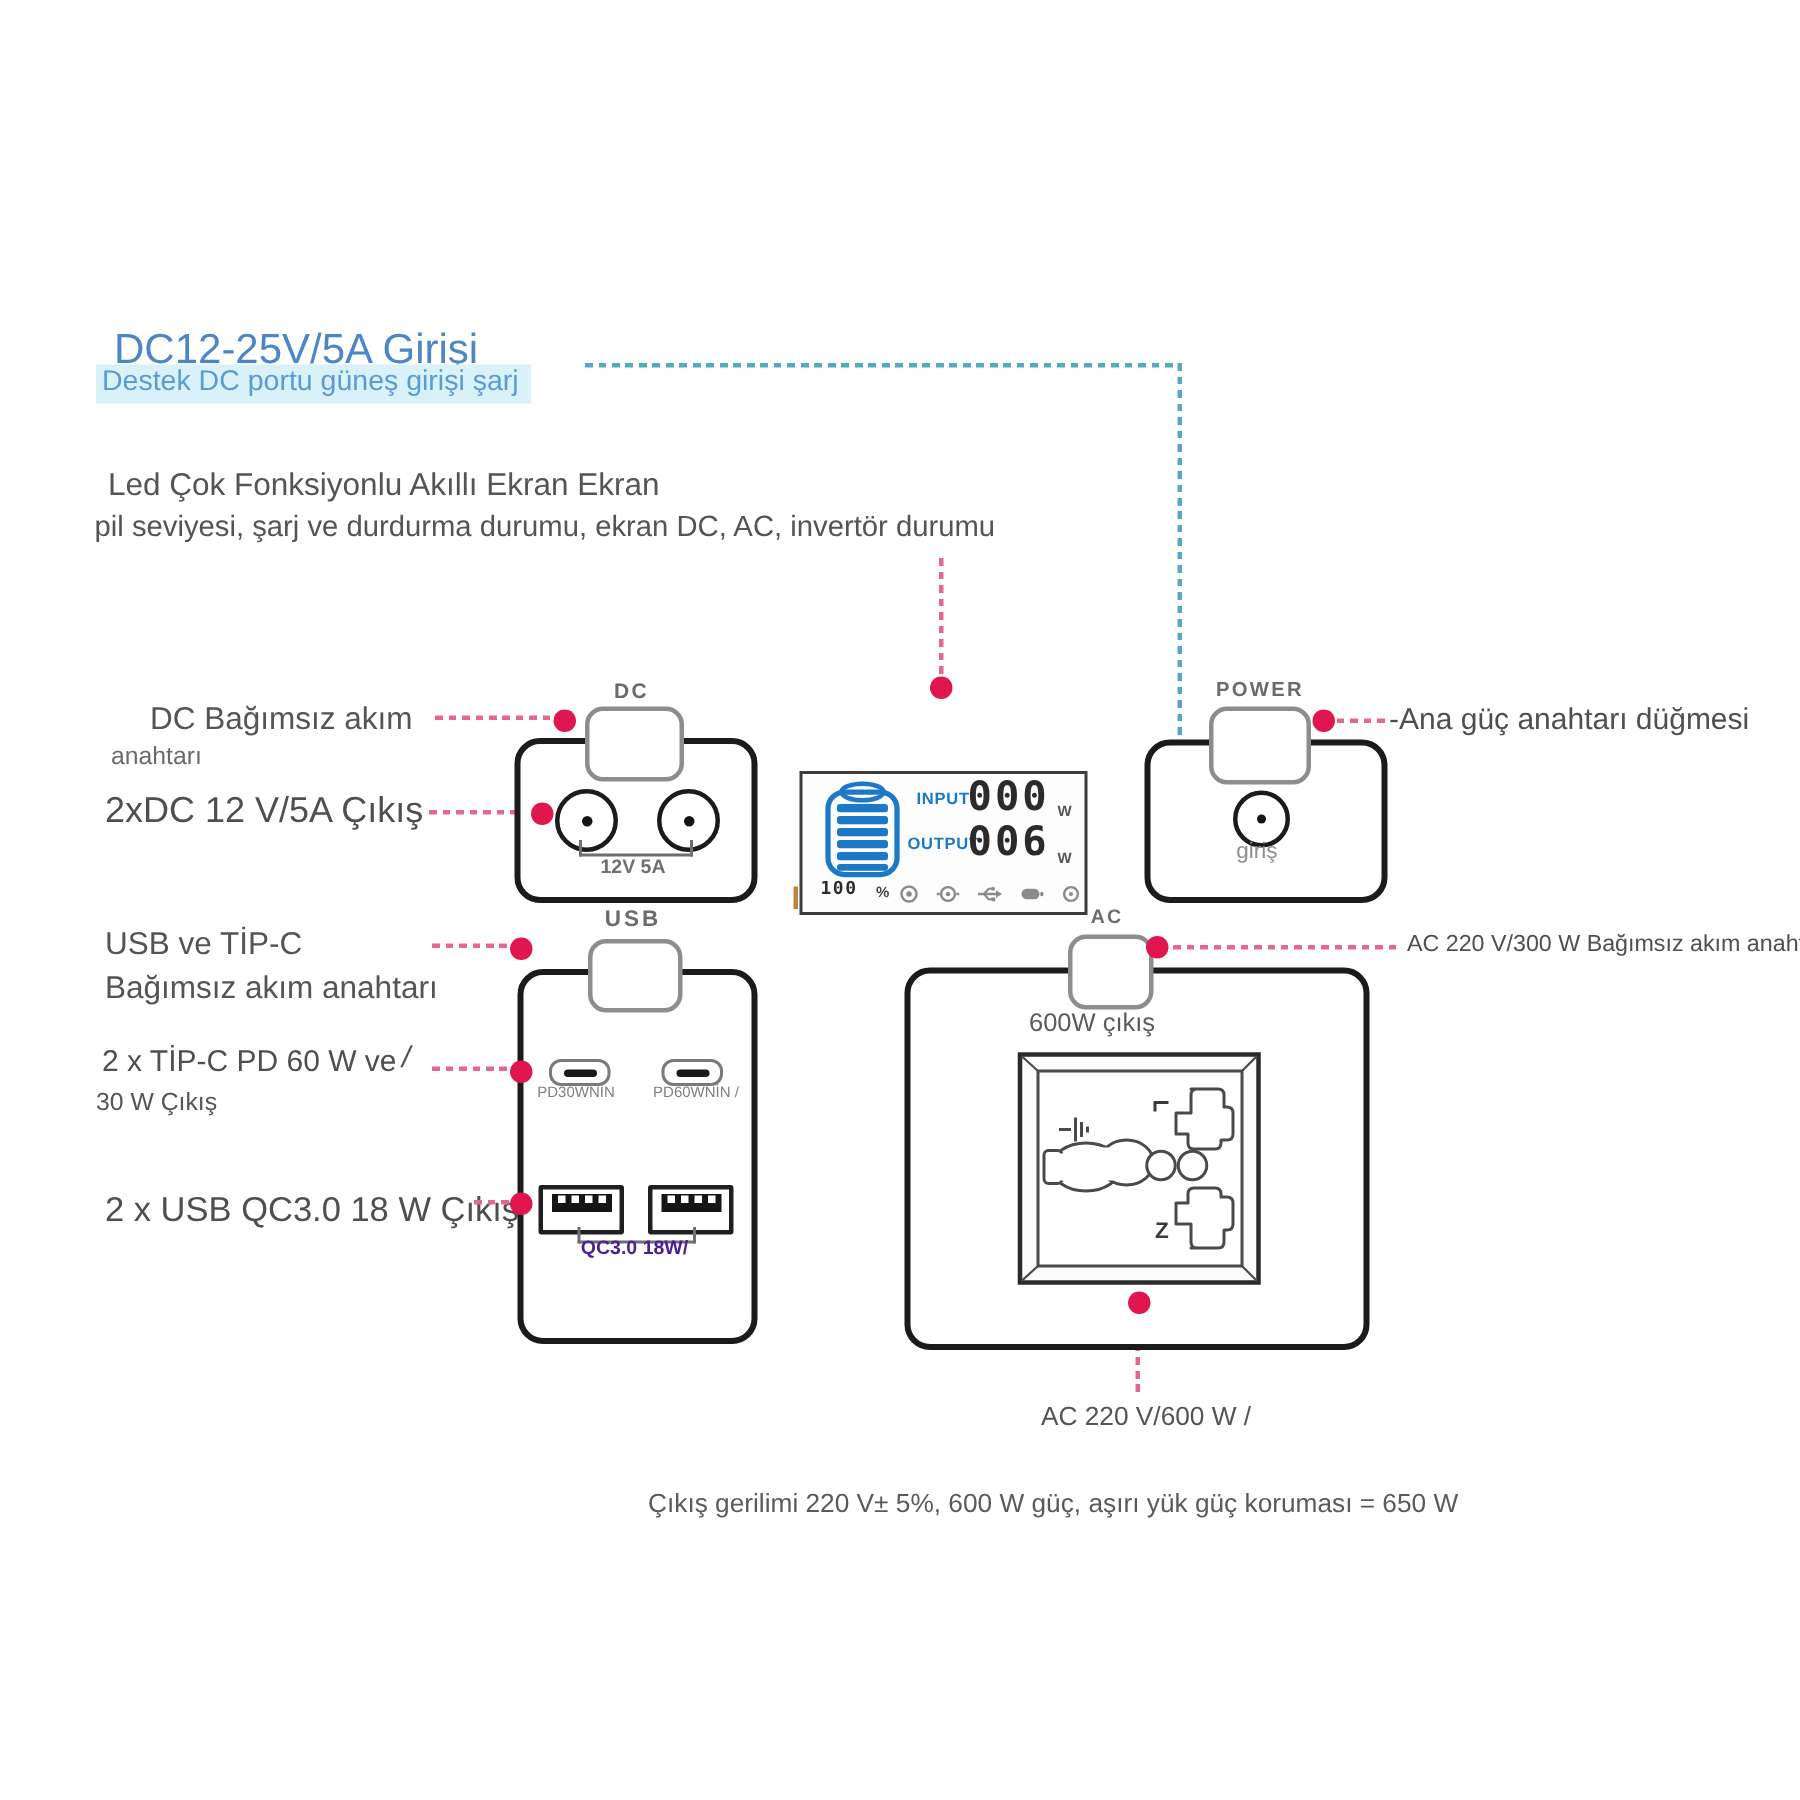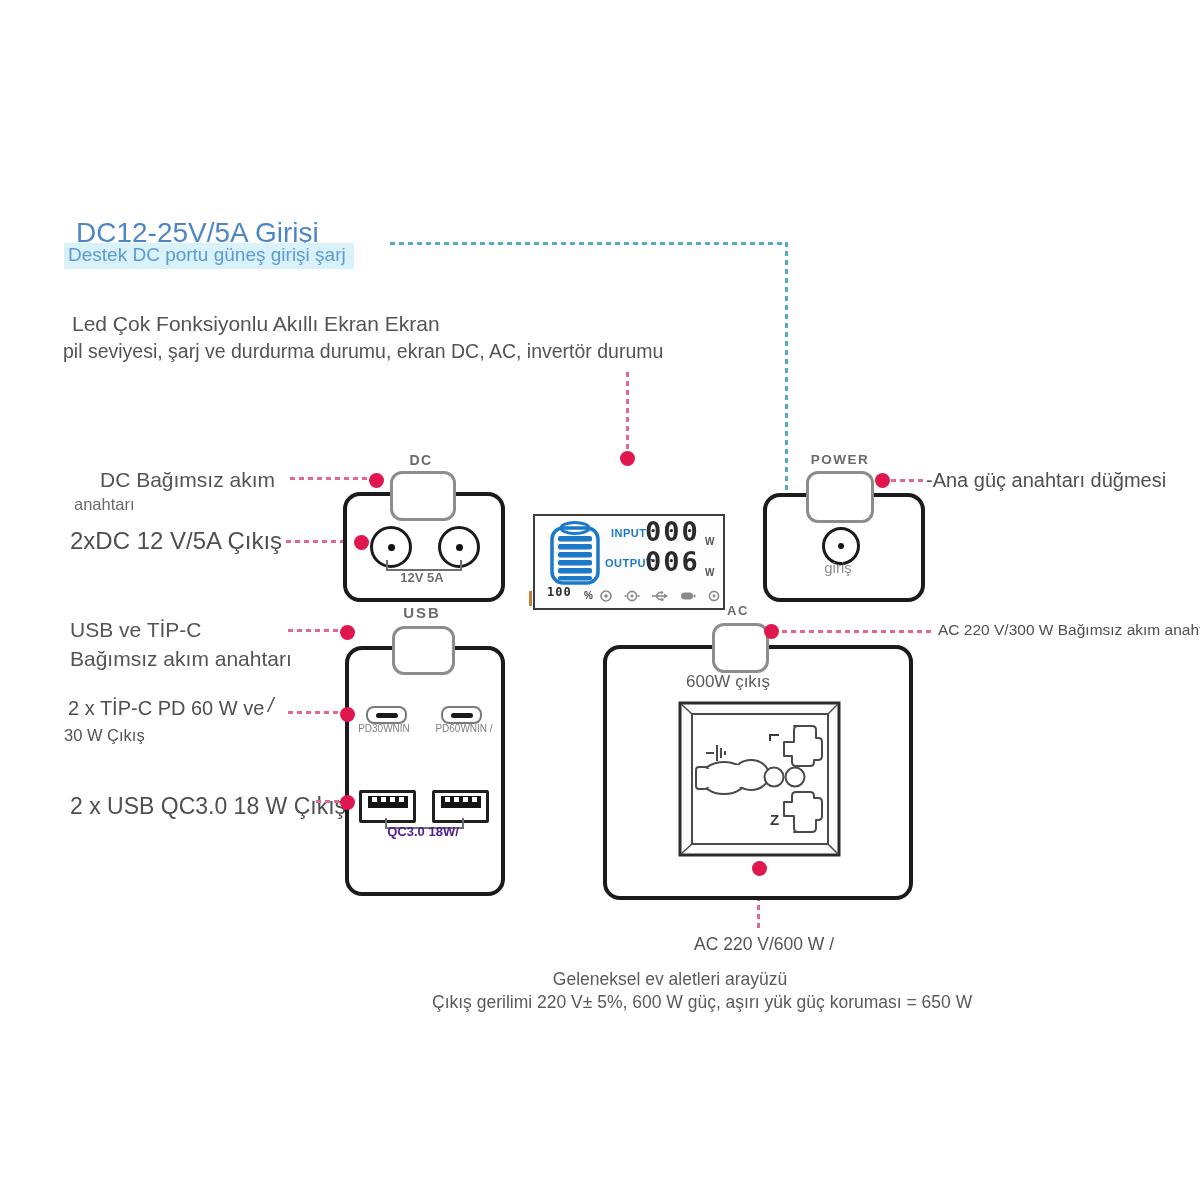--- a/index.html
+++ b/index.html
@@ -211,16 +211,15 @@
   </svg>
 
   <div class="abs dot" style="left:752px;top:861px;z-index:5;"></div>
   <div class="abs rdash-v" style="left:757px;top:878px;height:54px;"></div>
   <div class="abs txt" style="left:694px;top:934px;font-size:17.5px;color:#545456;">AC 220 V/600 W /</div>
 
   <div class="abs dot" style="left:764px;top:624px;z-index:5;"></div>
   <div class="abs rdash" style="left:782px;top:630px;width:152px;"></div>
   <div class="abs txt" style="left:938px;top:621px;font-size:15.5px;color:#4f4f51;">AC 220 V/300 W Bağımsız akım anahtarı</div>
 
-  <div class="abs txt" style="left:450px;top:969px;width:440px;text-align:center;font-size:17.5px;color:#5a5a5c;">Geleneksel ev aletleri arayüzü</div>
   <div class="abs txt" style="left:432px;top:992px;width:516px;text-align:center;font-size:17.5px;color:#5a5a5c;">Çıkış gerilimi 220 V± 5%, 600 W güç, aşırı yük güç koruması = 650 W</div>
 
 </div>
 
 </body></html>

